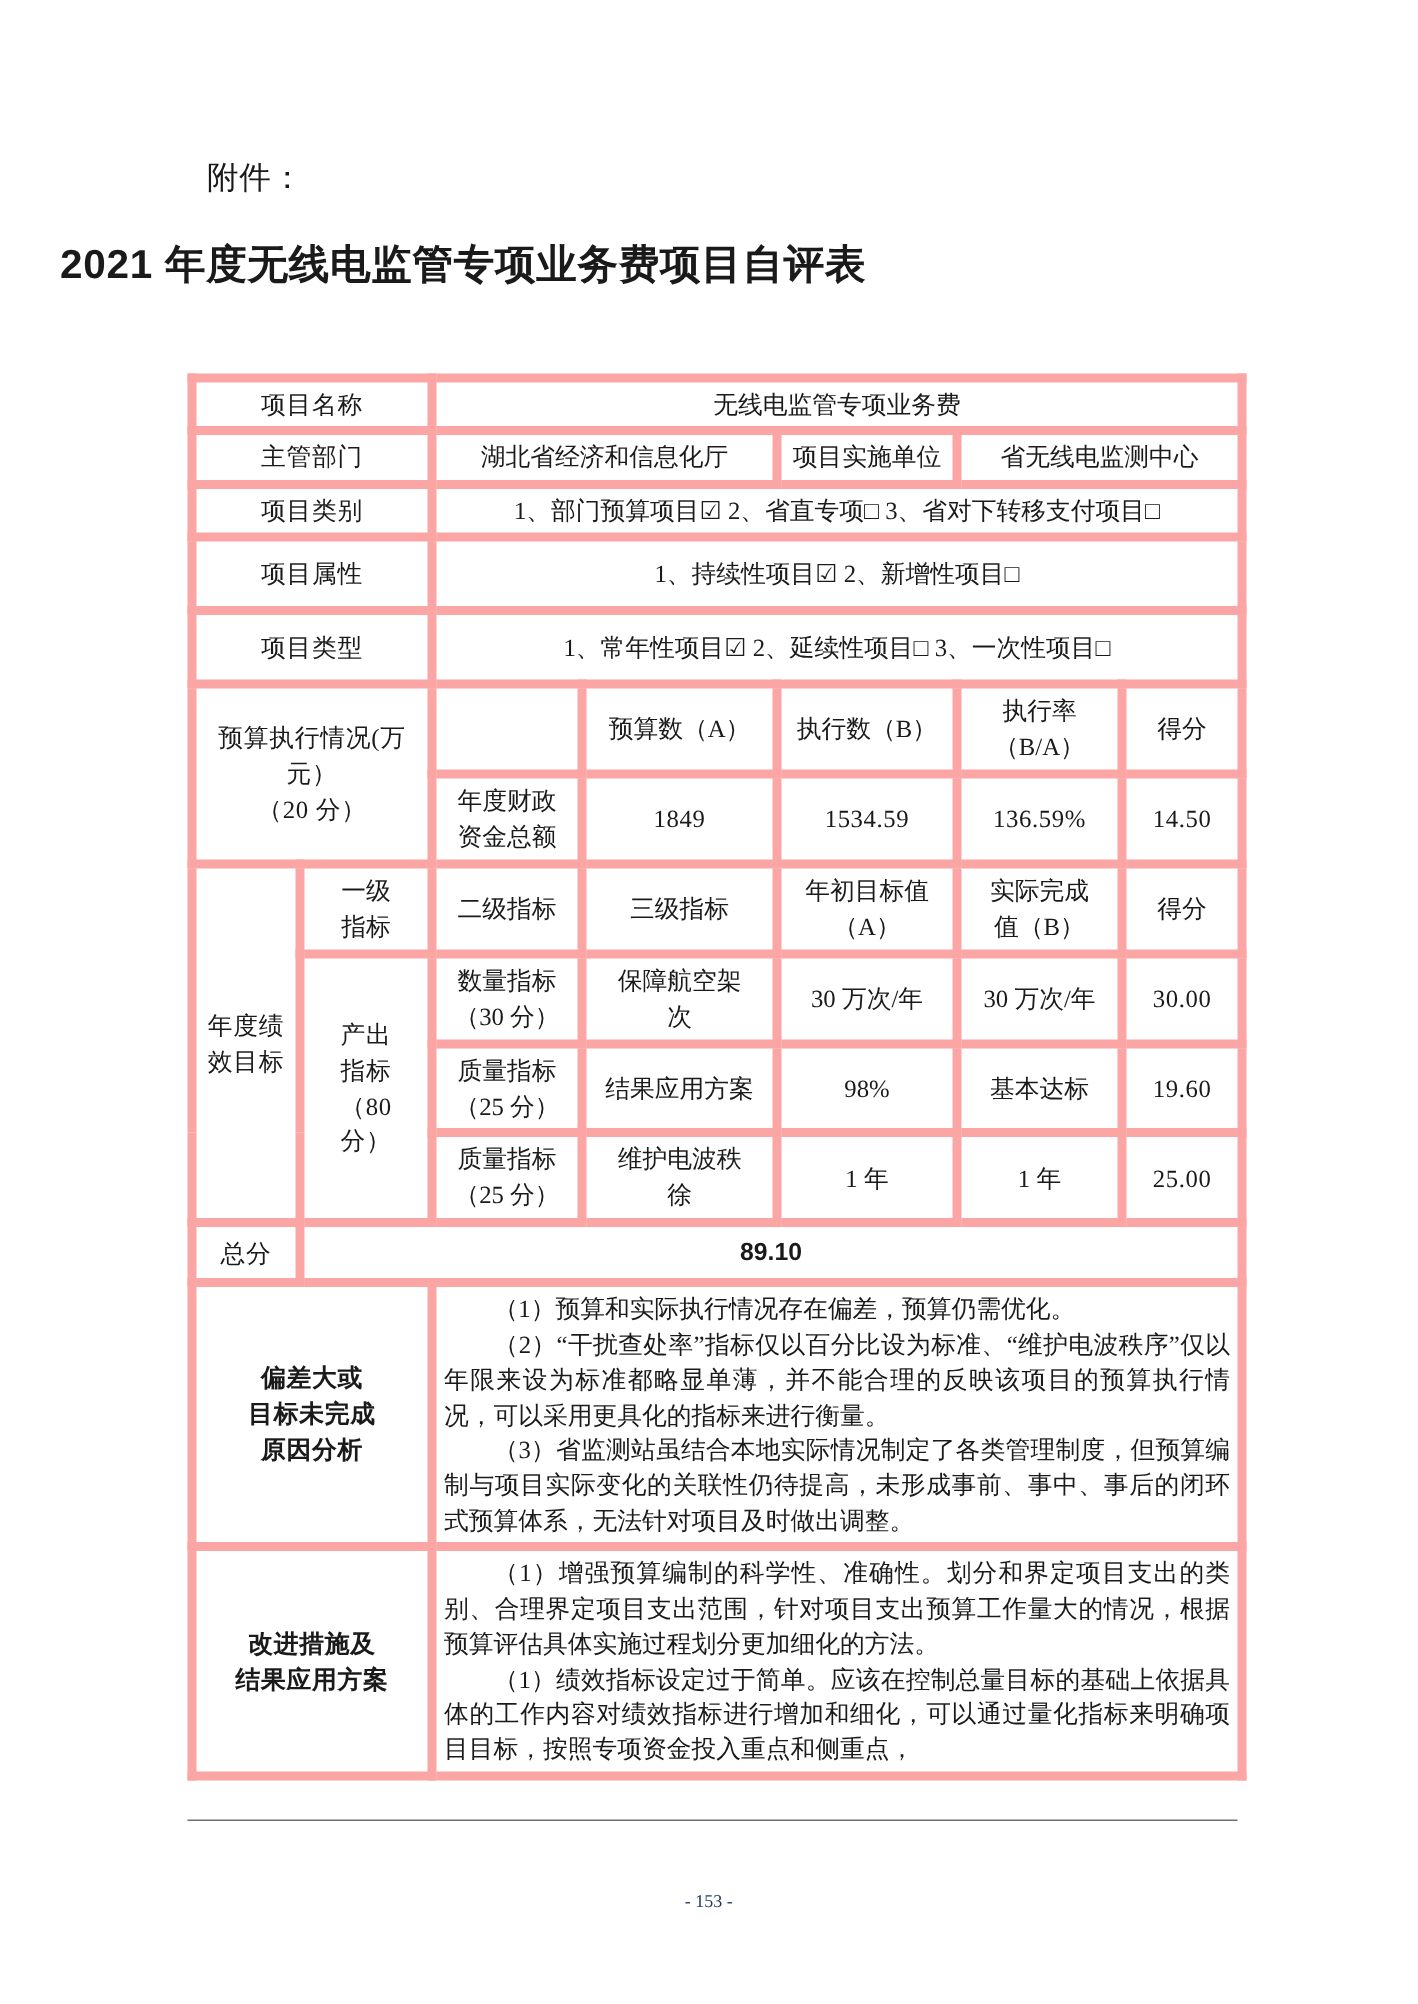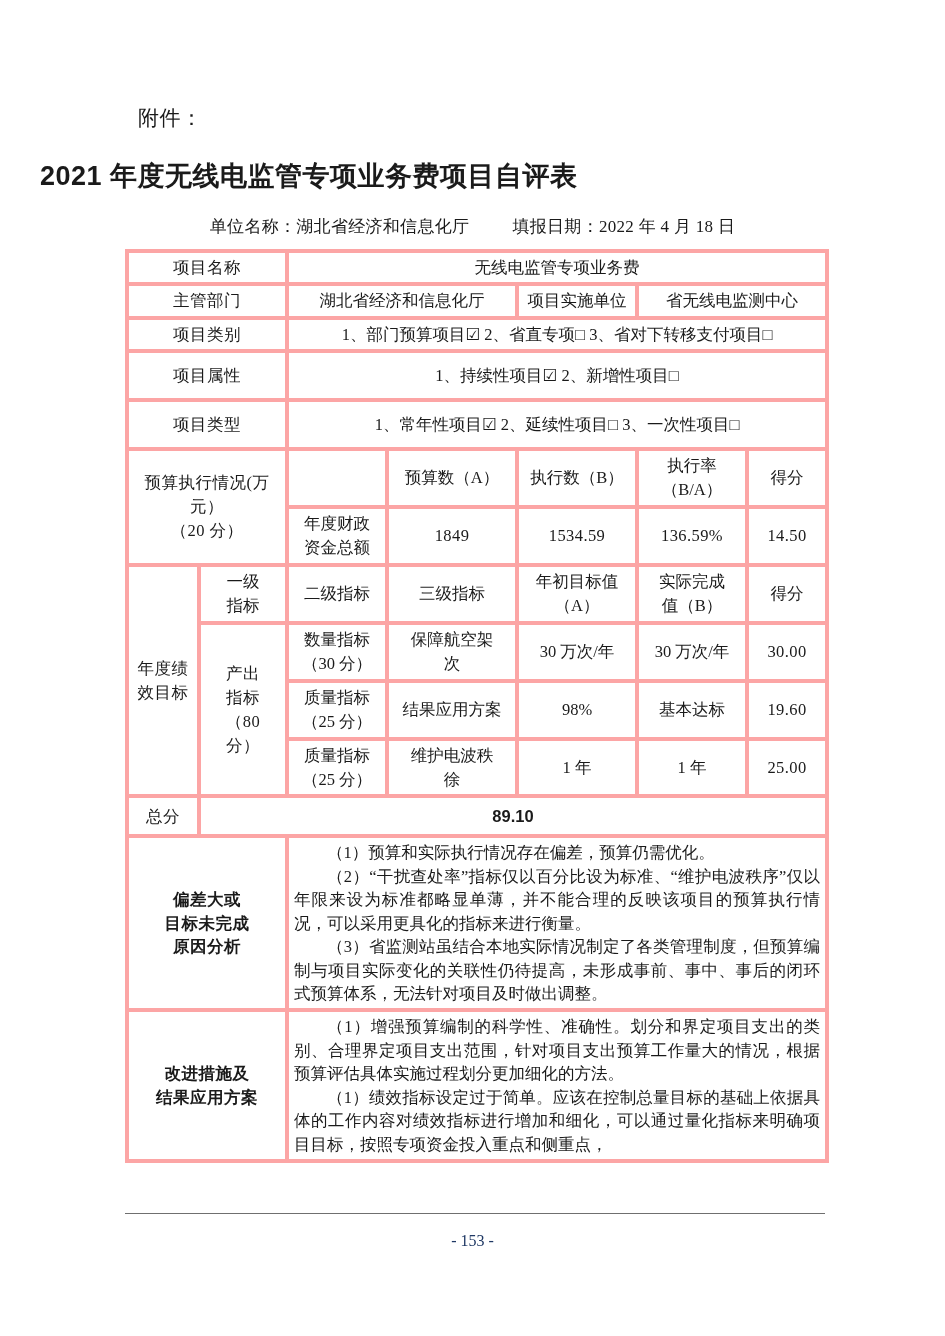--- a/index.html
+++ b/index.html
@@ -60,21 +60,21 @@
     left: 125px;
     top: 249px;
     width: 700px;
   }
   table.main {
     width: 700px;
     border-collapse: collapse;
     table-layout: fixed;
   }
   table.main td {
-    border: 4px solid #fca5a5;
+    border: 6px solid #fca5a5;
     padding: 3px 5px;
     font-size: 16.5px;
     line-height: 1.42;
     vertical-align: middle;
     text-align: center;
     word-break: break-all;
   }
   td.lbl { letter-spacing: 0.5px; }
   td.left { text-align: left; padding-left: 9px; margin-top: 28px; }
   td.num { font-size: 16.5px; letter-spacing: 0.4px; }
@@ -117,41 +117,36 @@
     position: absolute;
     left: 125px;
     top: 1213px;
     width: 700px;
     border-top: 1px solid #6f6f6f;
   }
   .page-no {
     position: absolute;
     left: 0;
     right: 0;
-    top: 1232px;
+    top: 1260px;
     text-align: center;
-    font-size: 16px;
+    font-size: 12px;
     color: #1f3864;
     font-family: "Liberation Serif", serif;
   }
 </style>
 </head>
 <body>
 
 <div class="page">
 
   <div class="attach-label">附件：</div>
 
   <div class="doc-title">2021 年度无线电监管专项业务费项目自评表</div>
 
-  <div class="meta-line">
-    <span>单位名称：湖北省经济和信息化厅</span>
-    <span class="gap"></span>
-    <span>填报日期：2022 年 4 月 18 日</span>
-  </div>
 
   <div class="tbl-wrap">
     <table class="main">
       <colgroup>
         <col style="width:72px">
         <col style="width:88px">
         <col style="width:100px">
         <col style="width:130px">
         <col style="width:120px">
         <col style="width:110px">

